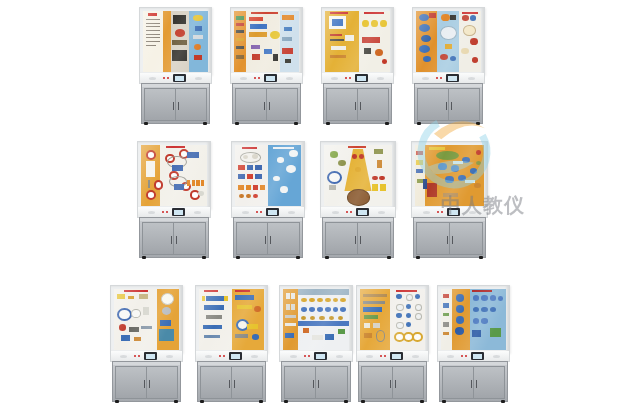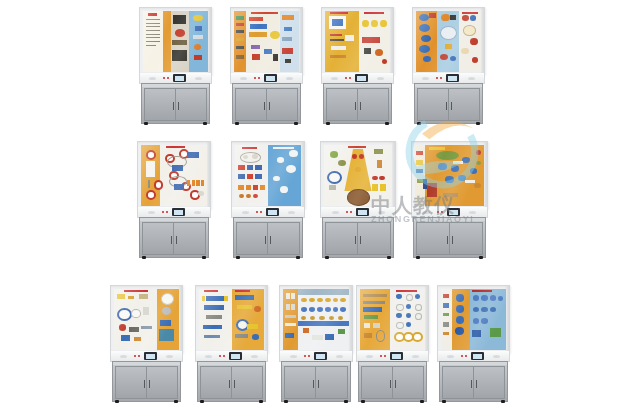--- a/index.html
+++ b/index.html
@@ -28,40 +28,39 @@
   .base{position:absolute;left:2px;right:2px;top:76px;height:39px;
         background:linear-gradient(#c9ccd0,#a5a9ae);border:1px solid #93979c;}
   .base::before{content:"";position:absolute;left:0;right:0;top:0;height:3px;background:#d5d8db;}
   .door{position:absolute;top:4px;bottom:2px;width:calc(50% - 3px);
         border:1px solid #8e9398;background:linear-gradient(#bdc1c5,#a1a5aa);}
   .door.l{left:2px;} .door.r{right:2px;}
   .handle{position:absolute;top:42%;width:1px;height:8px;background:#55585d;}
   .handle.hr{right:2px;} .handle.hl{left:2px;}
   .wheel{position:absolute;bottom:0;width:4px;height:3px;background:#1d1d1d;border-radius:1px;}
   .wheel.wl{left:5px;} .wheel.wr{right:5px;}
-  .watermark{position:absolute;left:371px;top:110px;width:142px;height:122px;z-index:5;
-             pointer-events:none;opacity:.8;text-align:left;}
+  .watermark{position:absolute;left:383px;top:110px;width:142px;height:122px;z-index:5;
+             pointer-events:none;opacity:.8;text-align:right;}
   .wm-logo{position:absolute;left:21px;top:0;opacity:.55;}
   .wm-cn{position:absolute;left:0;right:0;top:82px;font-size:20px;font-weight:bold;
          letter-spacing:1px;color:rgba(118,122,128,.60);}
   .wm-en{position:absolute;left:0;right:0;top:104px;font-size:9px;font-weight:bold;
          letter-spacing:1.6px;color:rgba(128,138,148,.62);}
 </style>
 </head>
 <body>
 
 <div class="stage" id="stage">
   <div class="watermark">
     <svg class="wm-logo" width="100" height="82" viewBox="0 0 100 90">
       <circle cx="50" cy="46" r="36" fill="none" stroke-width="8" stroke-dasharray="170 60" transform="rotate(-30 50 46)" stroke="#8fd2e8"></circle>
       <path d="M28 26 Q55 2 84 20 Q62 10 36 32 Z" fill="#f2a93c"></path>
       <path d="M22 62 Q45 52 72 58 Q50 72 28 70 Z" fill="#9ed8ea"></path>
     </svg>
     <div class="wm-cn">中人教仪</div>
-    <div class="wm-en">ZHONGRENJIAOYI</div>
   </div>
 <div class="cabinet" style="left: 139px; top: 7px; width: 73px; height: 118px;">
       <div class="case">
         <div class="panel">
           <div class="it r stripe" style="left: 0%; top: 0%; width: 30%; height: 100%; background: rgb(246, 242, 230);"></div>
           <div class="it r stripe" style="left: 30%; top: 0%; width: 13%; height: 100%; background: rgb(227, 155, 51);"></div>
           <div class="it r stripe" style="left: 43%; top: 0%; width: 28%; height: 100%; background: rgb(217, 211, 198);"></div>
           <div class="it r stripe" style="left: 71%; top: 0%; width: 29%; height: 100%; background: rgb(130, 183, 218);"></div>
           <div class="it r" style="left: 8%; top: 4%; width: 13%; height: 4%; background: rgb(204, 42, 34);"></div>
           <div class="it r" style="left: 4%; top: 13%; width: 22%; height: 2%; background: rgb(138, 130, 118);"></div>

